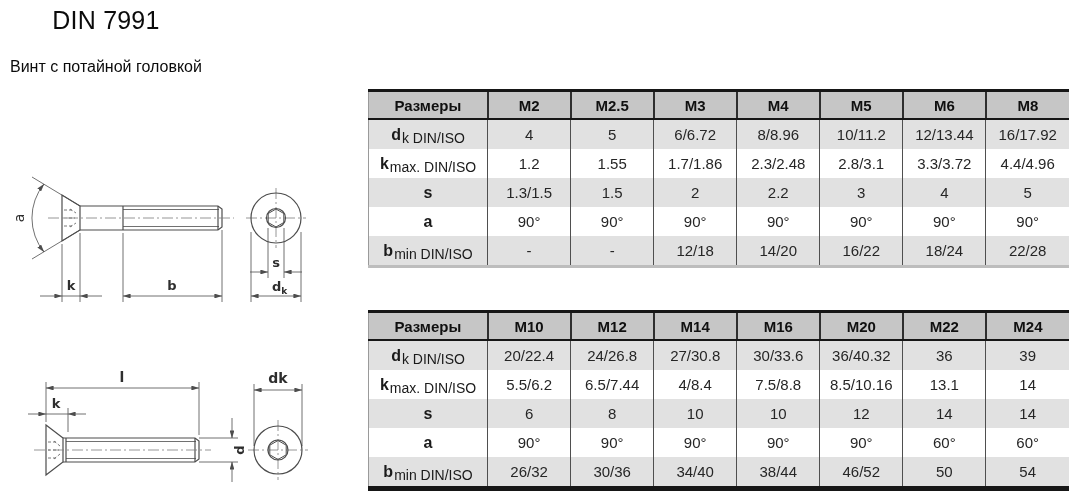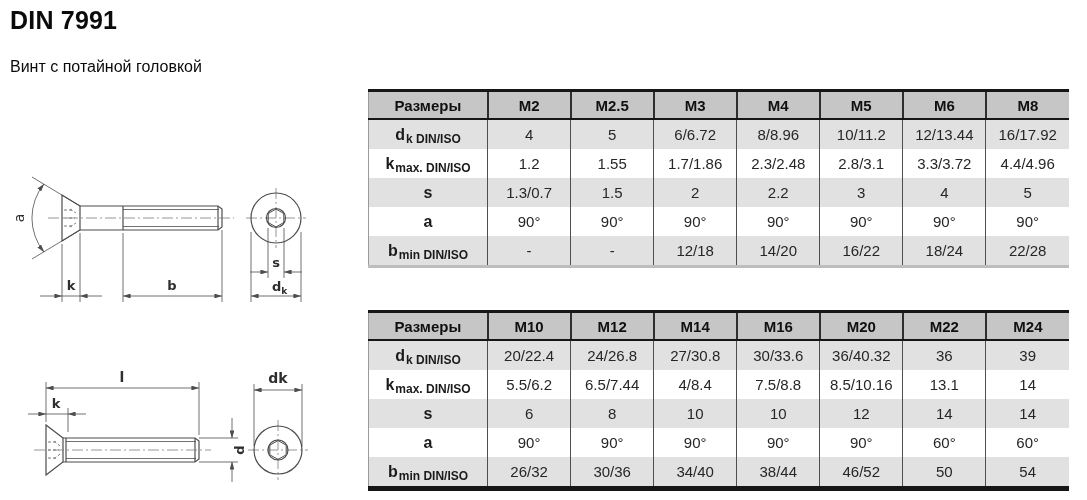--- a/index.html
+++ b/index.html
@@ -9,21 +9,21 @@
     --grid:#4f4f4f;
     --dark:#161616;
     --text:#262626;
   }
   html,body{margin:0;padding:0;}
   body{
     width:1087px;height:500px;position:relative;overflow:hidden;
     background:#ffffff;font-family:"Liberation Sans",sans-serif;
   }
   .title-block{position:absolute;left:10px;top:5px;color:#0b0b0b;}
-  .std{font-size:25px;font-weight:bold;line-height:30px;letter-spacing:.2px;}
+  .std{font-size:25px;font-weight:normal;line-height:30px;letter-spacing:.2px;text-align:center;}
   .subtitle{margin-top:23px;font-size:16px;font-weight:normal;}
 
   .tbl-wrap{position:absolute;left:368px;width:701px;}
   #t0{top:89px;}
   #t1{top:310px;}
   table{border-collapse:collapse;table-layout:fixed;width:701px;border-left:1px solid #9a9a9a;}
   #t0 table{border-bottom:3px solid #bdbdbd;}
   #t1 table{border-bottom:5px solid var(--dark);}
   thead th{
     background:var(--header-bg);height:24px;padding:1px;
@@ -31,21 +31,21 @@
     border-top:3px solid var(--dark);border-bottom:2px solid var(--dark);
   }
   thead th + th{border-left:2px solid #2e2e2e;}
   tbody td{
     height:29px;padding:0;text-align:center;vertical-align:middle;
     font-size:15px;color:var(--text);background:var(--row-bg);
   }
   tbody td + td{border-left:1px solid var(--grid);}
   tbody tr:nth-child(odd) td{background:var(--row-alt);}
   .lab-main{font-weight:bold;font-size:16px;color:#1a1a1a;}
-  .lab-sub{font-weight:bold;font-size:12px;position:relative;top:3px;margin-left:1px;color:#1a1a1a;}
+  .lab-sub{font-weight:normal;font-size:14px;position:relative;top:3px;margin-left:1px;color:#1a1a1a;}
 
   .drawing{position:absolute;left:6px;}
   #dtop{top:152px;}
   #dbot{top:352px;}
   svg text{font-family:"DejaVu Sans",sans-serif;fill:#2e2e2e;}
 </style>
 </head>
 <body>
 
 <div class="title-block">
@@ -199,21 +199,21 @@
           <td>1.2</td>
           <td>1.55</td>
           <td>1.7/1.86</td>
           <td>2.3/2.48</td>
           <td>2.8/3.1</td>
           <td>3.3/3.72</td>
           <td>4.4/4.96</td>
         </tr>
         <tr>
           <td><span class="lab-main">s</span></td>
-          <td>1.3/0.7</td>
+          <td>1.3/1.5</td>
           <td>1.5</td>
           <td>2</td>
           <td>2.2</td>
           <td>3</td>
           <td>4</td>
           <td>5</td>
         </tr>
         <tr>
           <td><span class="lab-main">a</span></td>
           <td>90°</td>

